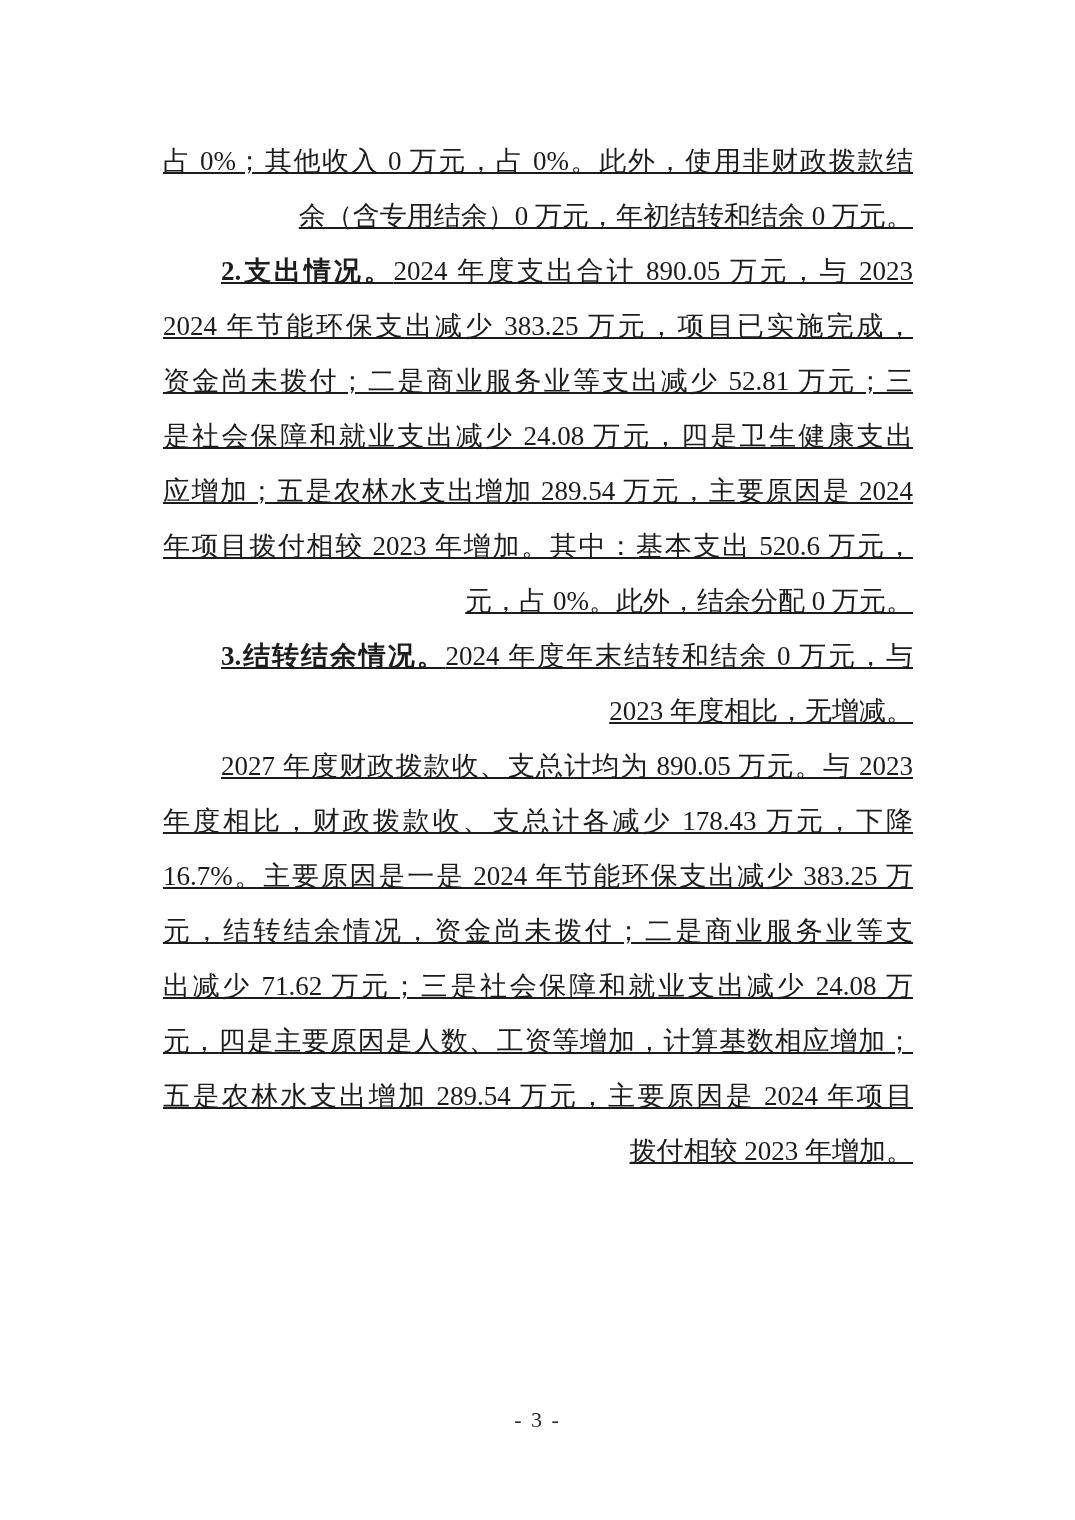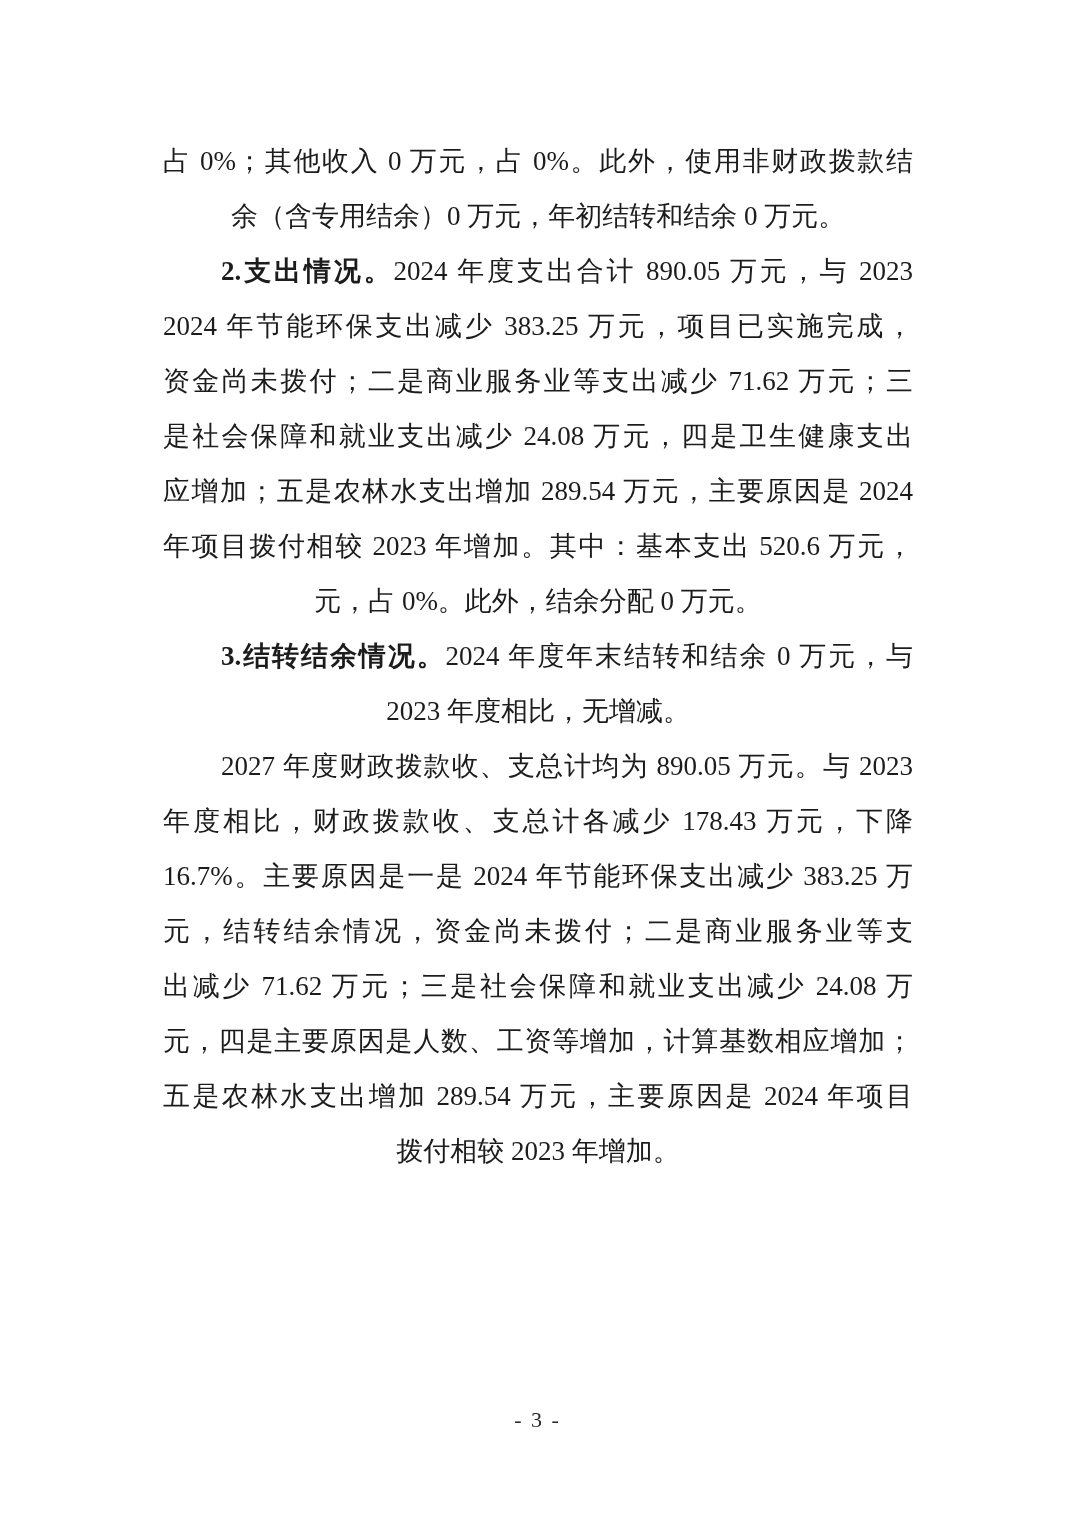--- a/index.html
+++ b/index.html
@@ -14,26 +14,27 @@
     background: #ffffff;
     overflow: hidden;
     font-family: "Liberation Serif", "DejaVu Serif", serif;
     color: #1c1c1c;
   }
   .content {
     position: absolute;
     left: 163px;
     top: 134px;
     width: 750px;
+    text-decoration: underline;
   }
   .line {
     height: 55px;
     line-height: 55px;
     font-size: 27px;
-    text-align: center;
+    text-align: right;
     white-space: normal;
   }
   .line.j {
     text-align: justify;
     text-align-last: justify;
   }
   .line.ind {
     padding-left: 58px;
   }
   .seg.bold {
@@ -54,21 +55,21 @@
 </style>
 </head>
 <body>
 
 <div class="page">
   <div class="content" id="content">
       <div class="line j"><span class="seg">占 0%；其他收入 0 万元，占 0%。此外，使用非财政拨款结</span></div>
       <div class="line"><span class="seg">余（含专用结余）0 万元，年初结转和结余 0 万元。</span></div>
       <div class="line j ind"><span class="seg bold">2.支出情况。</span><span class="seg">2024 年度支出合计 890.05 万元，与 2023</span></div>
       <div class="line j"><span class="seg">2024 年节能环保支出减少 383.25 万元，项目已实施完成，</span></div>
-      <div class="line j"><span class="seg">资金尚未拨付；二是商业服务业等支出减少 71.62 万元；三</span></div>
+      <div class="line j"><span class="seg">资金尚未拨付；二是商业服务业等支出减少 52.81 万元；三</span></div>
       <div class="line j"><span class="seg">是社会保障和就业支出减少 24.08 万元，四是卫生健康支出</span></div>
       <div class="line j"><span class="seg">应增加；五是农林水支出增加 289.54 万元，主要原因是 2024</span></div>
       <div class="line j"><span class="seg">年项目拨付相较 2023 年增加。其中：基本支出 520.6 万元，</span></div>
       <div class="line"><span class="seg">元，占 0%。此外，结余分配 0 万元。</span></div>
       <div class="line j ind"><span class="seg bold">3.结转结余情况。</span><span class="seg">2024 年度年末结转和结余 0 万元，与</span></div>
       <div class="line"><span class="seg">2023 年度相比，无增减。</span></div>
       <div class="line j ind"><span class="seg">2027 年度财政拨款收、支总计均为 890.05 万元。与 2023</span></div>
       <div class="line j"><span class="seg">年度相比，财政拨款收、支总计各减少 178.43 万元，下降</span></div>
       <div class="line j"><span class="seg">16.7%。主要原因是一是 2024 年节能环保支出减少 383.25 万</span></div>
       <div class="line j"><span class="seg">元，结转结余情况，资金尚未拨付；二是商业服务业等支</span></div>

